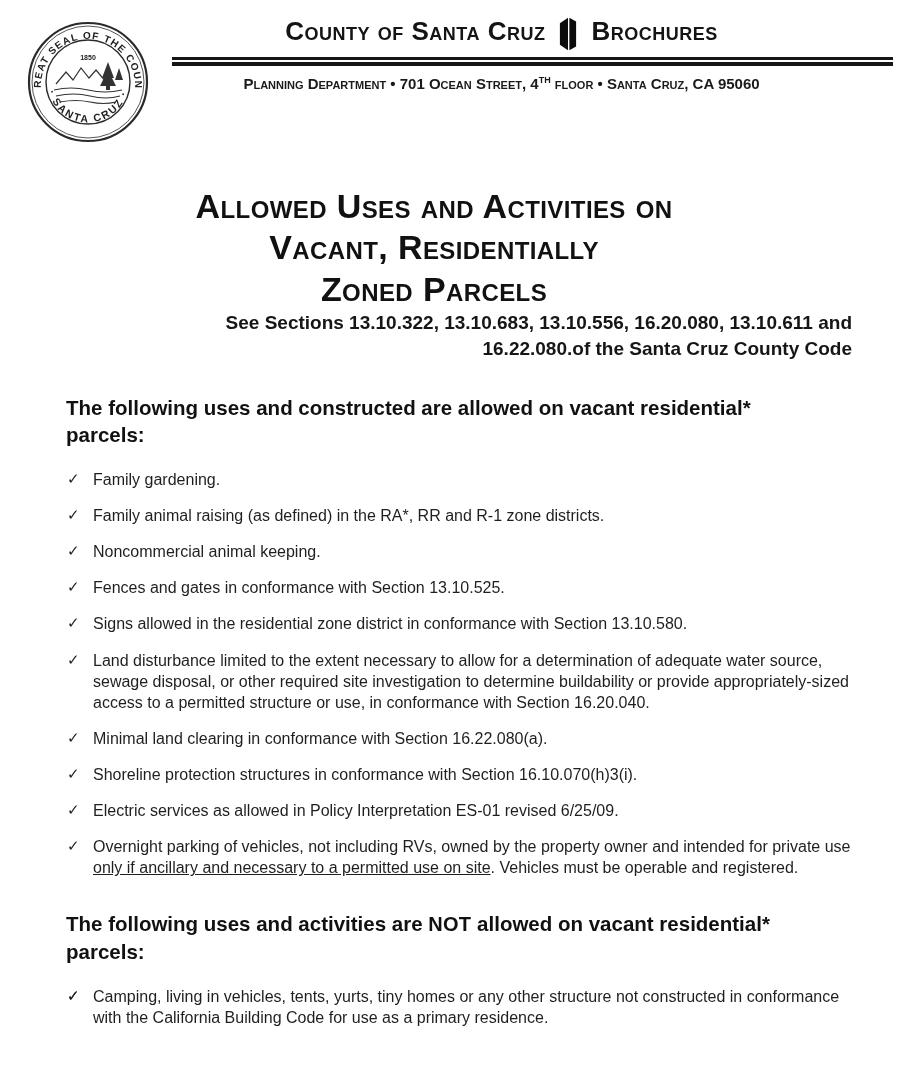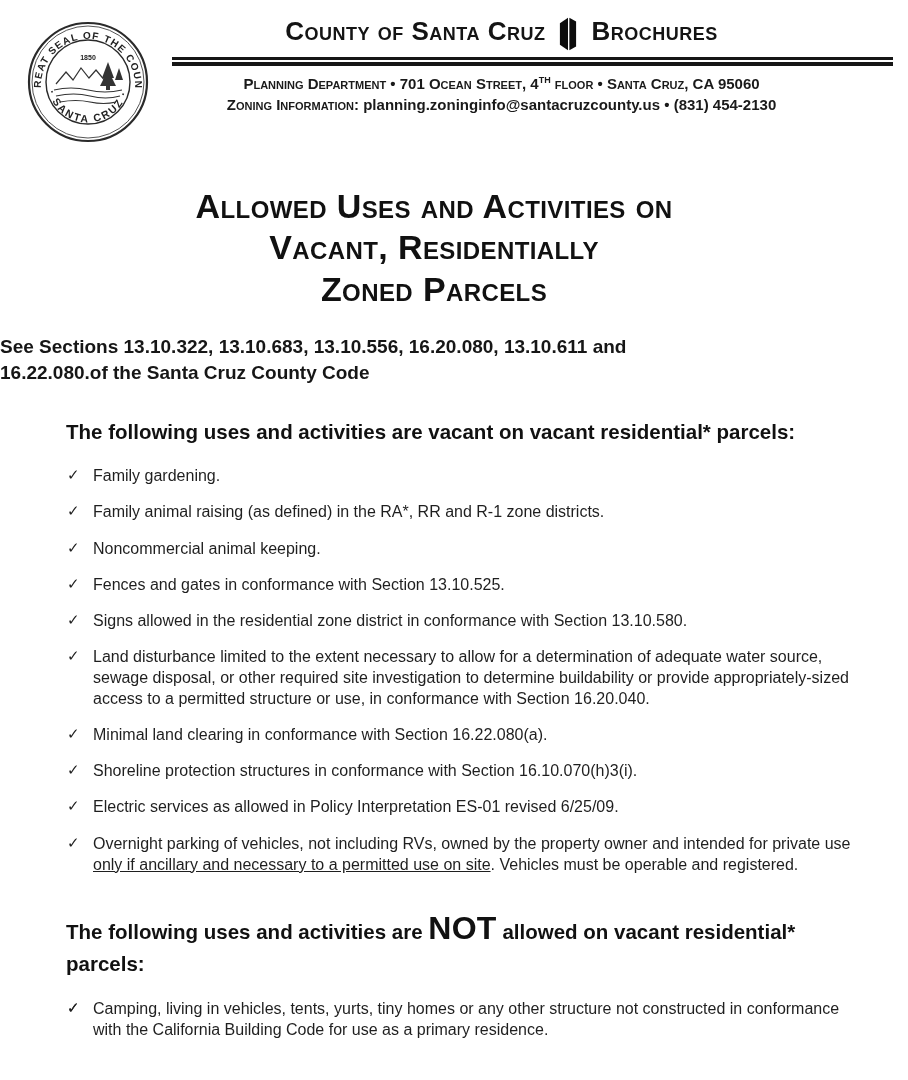--- a/index.html
+++ b/index.html
@@ -35,31 +35,31 @@
   .zoning-line { margin-top:4px; font-size:15px; font-weight:600; color:#1a1a1a; }
   .zoning-line .email { font-weight:600; }
 
   
   .title-block {
     margin-top:26px; text-align:center; padding-right:40px;
     font-variant:small-caps; font-weight:bold; font-size:34px;
     color:#111; line-height:1.22; letter-spacing:.4px;
   }
   .subtitle {
-    margin-top:24px; text-align:left; padding-right:56px;
+    text-align:right; padding-right:56px;
     font-weight:bold; font-size:19px; color:#161616; line-height:1.35;
   }
 
   
   .content { margin-left:66px; width:800px; }
   .section-heading {
     margin-top:32px; font-size:20.5px; font-weight:bold;
     color:#111; line-height:1.35; max-width:745px;
   }
-  .not-word { font-size:32px; letter-spacing:.3px; }
+  .not-word { font-size:20px; letter-spacing:.3px; }
   ul.check-list { list-style:none; margin-top:20px; }
   ul.check-list li {
     position:relative; padding-left:27px; margin-bottom:15px;
     font-size:16px; line-height:1.32; max-width:788px; color:#1f1f1f;
   }
   ul.check-list li .check {
     position:absolute; left:1px; top:0; font-size:15px; color:#222;
   }
   .u { text-decoration:underline; }
 
@@ -118,44 +118,38 @@
       </div>
       <div class="rule">
         <div class="rule-thin"></div>
           <div class="rule-gap"></div>
           <div class="rule-thick"></div>
       </div>
       <div class="hr-inner">
         <div class="dept-line">
           <span class="sc">Planning Department  •  701 Ocean Street, 4</span><sup>TH</sup><span class="sc"> floor  •  Santa Cruz, CA  95060</span>
         </div>
-        <div class="zoning-line">
-          <span class="sc">Zoning Information:</span>
-          <span class="email">planning.zoninginfo@santacruzcounty.us</span>
-          <span>•</span>
-          <span>(831) 454-2130</span>
-        </div>
       </div>
     </div>
   </div>
 
   <div class="title-block">
     <div>Allowed Uses and Activities on</div>
     <div>Vacant, Residentially</div>
     <div>Zoned Parcels</div>
   </div>
 
   <div class="subtitle">
     <div>See Sections 13.10.322, 13.10.683, 13.10.556, 16.20.080, 13.10.611 and</div>
     <div>16.22.080.of the Santa Cruz County Code</div>
   </div>
 
   <div class="content">
 
-    <h2 class="section-heading">The following uses and activities are vacant on vacant residential* parcels:</h2>
+    <h2 class="section-heading">The following uses and constructed are allowed on vacant residential* parcels:</h2>
 
     <ul class="check-list">
       <li><span class="check">✓</span><span>Family gardening.</span></li>
       <li><span class="check">✓</span><span>Family animal raising (as defined) in the RA*, RR and R-1 zone districts.</span></li>
       <li><span class="check">✓</span><span>Noncommercial animal keeping.</span></li>
       <li><span class="check">✓</span><span>Fences and gates in conformance with Section 13.10.525.</span></li>
       <li><span class="check">✓</span><span>Signs allowed in the residential zone district in conformance with Section 13.10.580.</span></li>
       <li><span class="check">✓</span><span>Land disturbance limited to the extent necessary to allow for a determination of adequate water source, sewage disposal, or other required site investigation to determine buildability or provide appropriately-sized access to a permitted structure or use, in conformance with Section 16.20.040.</span></li>
       <li><span class="check">✓</span><span>Minimal land clearing in conformance with Section 16.22.080(a).</span></li>
       <li><span class="check">✓</span><span>Shoreline protection structures in conformance with Section 16.10.070(h)3(i).</span></li>

